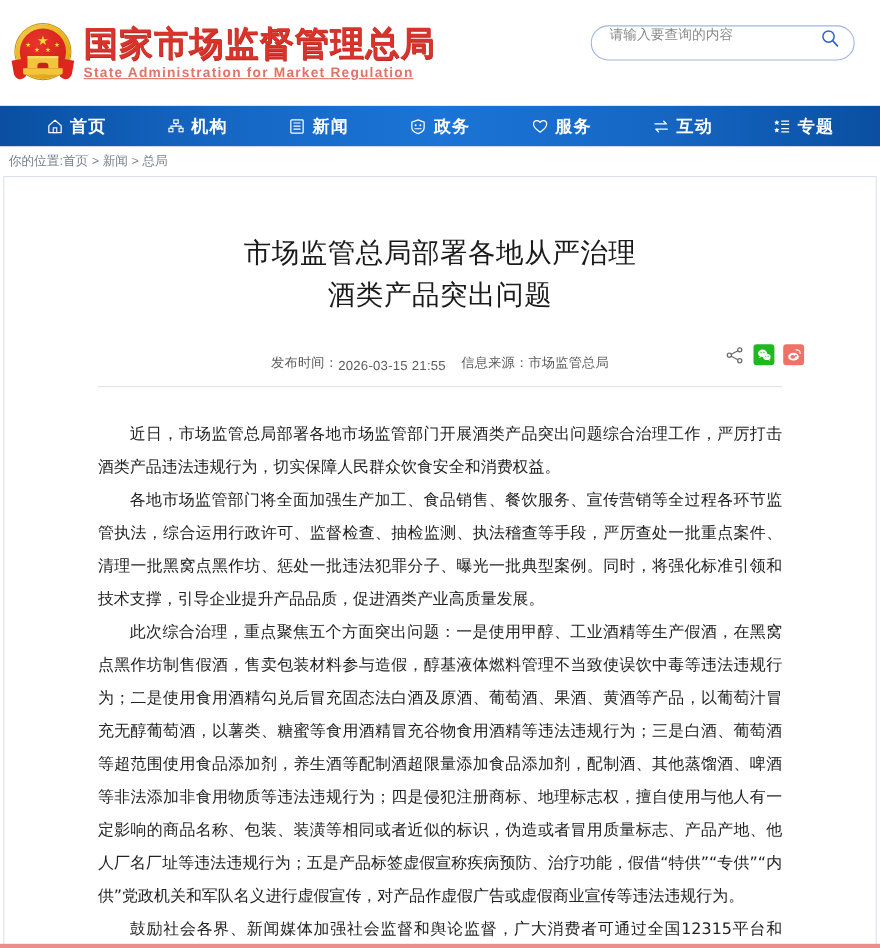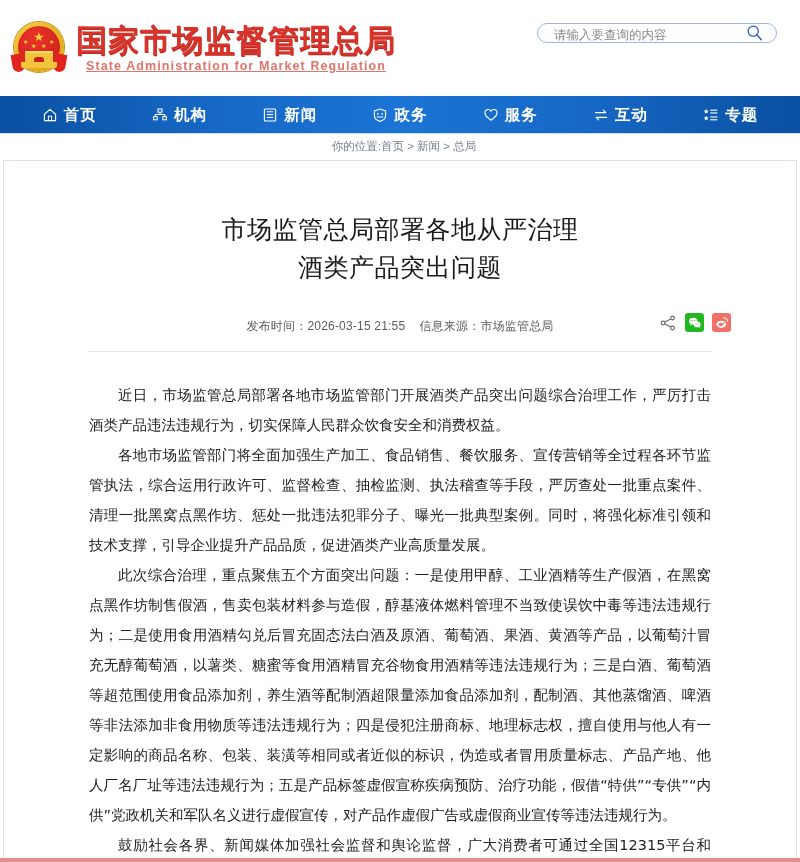--- a/index.html
+++ b/index.html
@@ -94,21 +94,21 @@
   .emblem-ribbon-l, .emblem-ribbon-r {
     position: absolute;
     top: 33px;
     width: 12px; height: 18px;
     background: #e0241e;
     border-radius: 0 0 8px 8px;
   }
   .emblem-ribbon-l { left: 0px; transform: rotate(-10deg); }
   .emblem-ribbon-r { right: 0px; transform: rotate(10deg); }
 
-  .brand-text { display: flex; flex-direction: column; gap: 1px; text-align: center; }
+  .brand-text { display: flex; flex-direction: column; gap: 1px; }
   .brand-cn {
     font-size: 31px;
     font-weight: bold;
     color: #d9342b;
     letter-spacing: 1px;
     line-height: 36px;
     font-family: "DejaVu Sans", "Liberation Sans", sans-serif;
     text-shadow: 0.5px 0.5px 0 #b52b22;
   }
   .brand-en {
@@ -118,26 +118,26 @@
     letter-spacing: 1.1px;
     line-height: 15px;
     text-decoration: underline;
   }
 
   .searchbox {
     position: absolute;
     right: 23px;
     top: 23px;
     width: 240px;
-    height: 20px;
+    height: 32px;
     border: 1px solid #9fb6e0;
     border-radius: 17px;
     background: #fff;
     display: flex;
-    align-items: flex-end;
+    align-items: flex-start;
     padding: 0 12px 0 16px;
   }
   .search-input {
     flex: 1;
     border: none;
     outline: none;
     font-size: 12.5px;
     color: #3c3c3c;
     background: transparent;
     font-family: "Liberation Sans", "DejaVu Sans", sans-serif;
@@ -179,21 +179,20 @@
 
   
   .breadcrumb {
     height: 24px;
     display: flex;
     align-items: center;
     padding-left: 8px;
     font-size: 11.5px;
     color: #777f8c;
     background: #ffffff;
-    justify-content: center;
   }
 
   
   .panel {
     margin: 2px 3px 0 3px;
     height: 832px;
     background: #ffffff;
     border: 1px solid #dbe2ee;
     position: relative;
   }
@@ -208,21 +207,21 @@
     font-weight: normal;
     color: #1a1a1a;
     line-height: 38px;
     padding-top: 50px;
     letter-spacing: 0.5px;
     font-family: "DejaVu Sans", "Liberation Sans", sans-serif;
   }
 
   .meta-row {
     display: flex;
-    align-items: center;
+    align-items: flex-end;
     justify-content: center;
     gap: 0;
     margin-top: 26px;
     position: relative;
     height: 26px;
   }
   .meta-text {
     font-size: 12px;
     color: #5c5c5c;
     letter-spacing: 0.2px;

